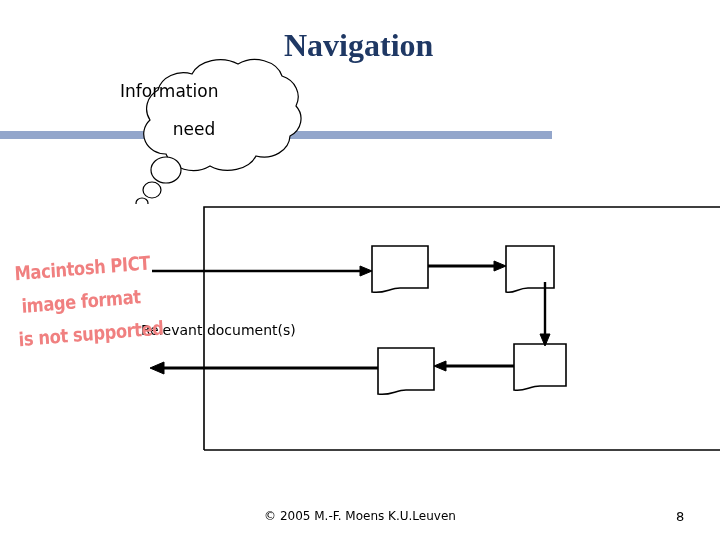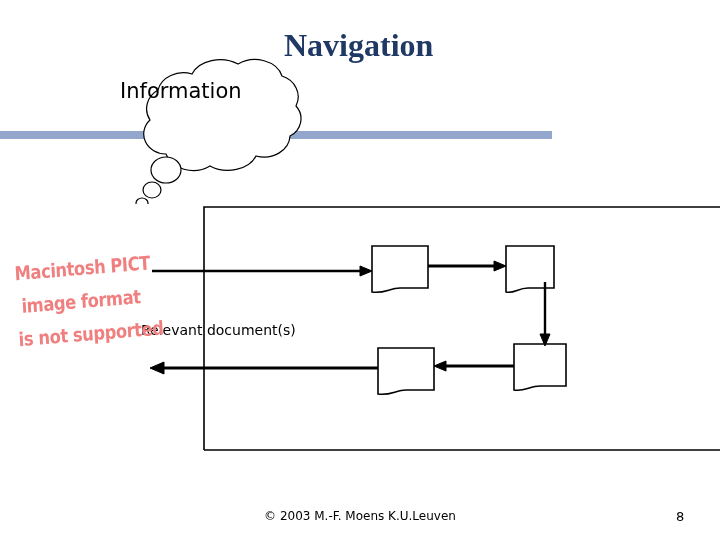--- a/index.html
+++ b/index.html
@@ -58,21 +58,21 @@
   }
   #thought-bubble svg { display: block; }
 
   #bubble-text {
     position: absolute;
     left: 112px;
     top: 72px;
     width: 190px;
     text-align: center;
     font-family: "DejaVu Sans", sans-serif;
-    font-size: 21px;
+    font-size: 17px;
     line-height: 38px;
     color: #000000;
   }
   #bubble-line1 { display: block; text-align: left; padding-left: 8px; }
   #bubble-line2 { display: block; text-align: center; padding-right: 26px; }
 
   
   #pict-placeholder {
     position: absolute;
     left: 6px;
@@ -163,20 +163,21 @@
       <g fill="#ffffff" stroke="#000000" stroke-width="1.2">
         <ellipse cx="62" cy="126" rx="15" ry="13"></ellipse>
         <ellipse cx="48" cy="146" rx="9" ry="8"></ellipse>
         <ellipse cx="38" cy="159" rx="6" ry="5"></ellipse>
       </g>
     </svg>
   </div>
 
   <div id="bubble-text">
     <span id="bubble-line1">Information</span>
+    <span id="bubble-line2">need</span>
   </div>
 
   <div id="diagram">
     <svg width="720" height="280" viewBox="0 0 720 280" xmlns="http://www.w3.org/2000/svg">
 
       <g stroke="#000000" stroke-width="1.6" fill="none">
         <path d="M 204 260 L 204 17 L 730 17"></path>
         <path d="M 204 260 L 730 260"></path>
       </g>
 
@@ -231,16 +232,16 @@
   </div>
 
   <div id="relevant-label">Relevant document(s)</div>
 
   <div id="pict-placeholder">
     <span>Macintosh PICT</span>
     <span>image format</span>
     <span>is not supported</span>
   </div>
 
-  <div id="footer-credit">© 2003 M.-F. Moens  K.U.Leuven</div>
+  <div id="footer-credit">© 2005 M.-F. Moens  K.U.Leuven</div>
   <div id="page-number">8</div>
 
 </div>
 
 </body></html>

